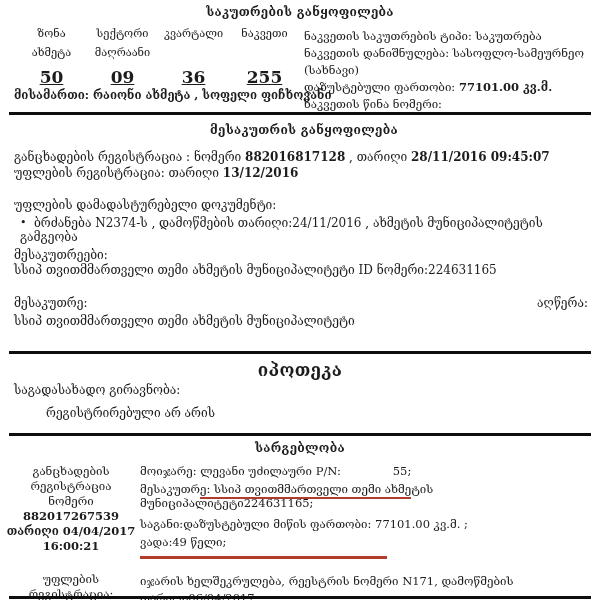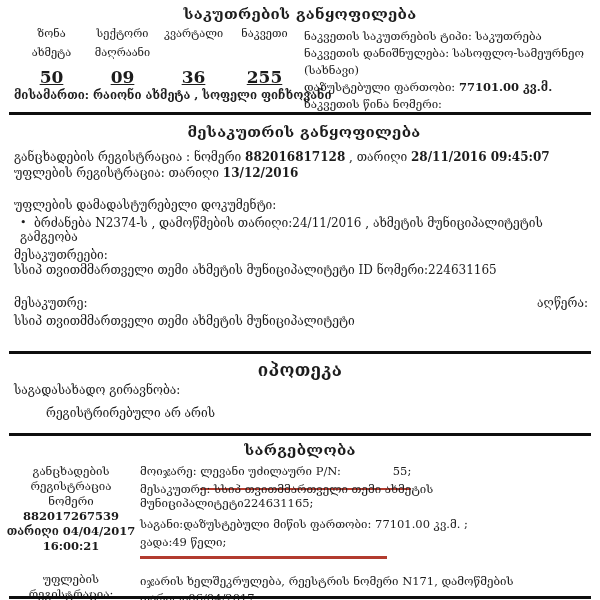--- a/index.html
+++ b/index.html
@@ -4,39 +4,39 @@
 <style>
   * { margin:0; padding:0; box-sizing:border-box; }
   html,body { background:#ffffff; }
   body {
     width:600px; height:600px;
     font-family:"DejaVu Serif","DejaVu Sans",serif;
     color:#1c1c1c;
     -webkit-font-smoothing:antialiased;
   }
   .page { position:relative; width:600px; height:600px; background:#fff; overflow:hidden; }
-  .title { position:absolute; left:0; width:600px; text-align:center; font-weight:bold; font-size:15px; letter-spacing:0.3px; }
+  .title { position:absolute; left:0; width:600px; text-align:center; font-weight:bold; font-size:12px; letter-spacing:0.3px; }
   .hr { position:absolute; left:9px; width:582px; height:3px; background:#0e0e0e; }
   .b { font-weight:bold; }
   .t115 { font-size:11.5px; }
   
   .cols { position:absolute; left:16px; top:27px; width:284px; display:flex; }
   .col { flex:1; text-align:center; }
   .col .h { font-size:11px; height:19px; }
   .col .s { font-size:11px; height:21px; }
   .col .v { font-size:17px; font-weight:bold;text-decoration:underline; }
   .details { position:absolute; left:304px; top:28px; width:292px; font-size:11.5px; line-height:17px; }
   .addr { position:absolute; left:14px; top:88px; font-size:11.5px; font-weight:bold; }
   
   .line { position:absolute; left:14px; font-size:12px; }
   .bullet-dot { display:inline-block; width:14px; font-size:11px; vertical-align:top; }
   
   .u-left { position:absolute; left:6px; top:464px; width:130px; text-align:center; font-size:11.5px; line-height:15px; }
   .u-right { position:absolute; left:140px; top:464px; width:456px; font-size:11.5px; }
-  .red-underline { border-bottom:2.5px solid #b23b2e; padding-bottom:10px; }
+  .red-underline { border-bottom:2.5px solid #b23b2e; padding-bottom:19px; }
   .pn-gap { display:inline-block; width:52px; }
   .term-box { width:247px; border-bottom:3px solid #b23b2e; padding-bottom:7px; margin-top:4px; }
   .basis { margin-top:14px; line-height:17px; width:450px; }
 </style>
 </head>
 <body>
 
 <div class="page">
 
   <div class="title" style="top:5px;">საკუთრების განყოფილება</div>

